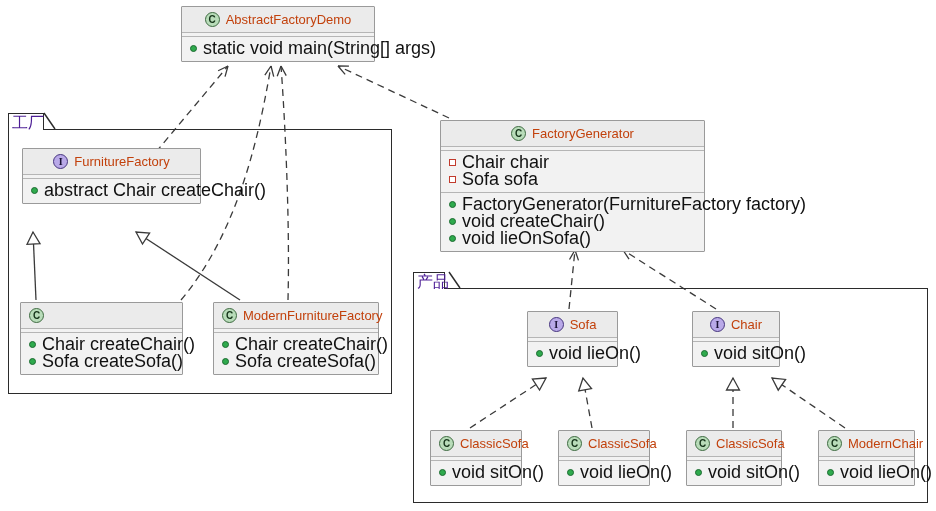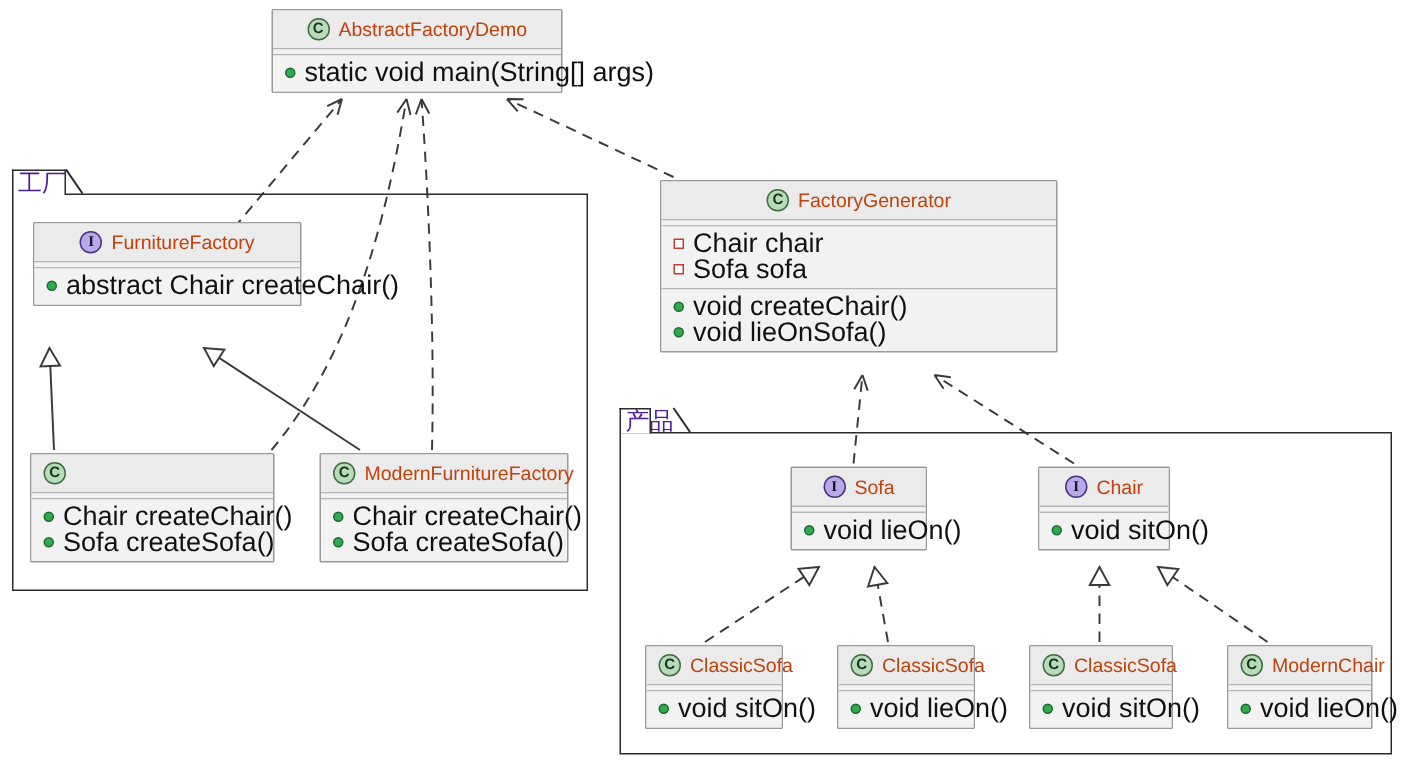--- a/index.html
+++ b/index.html
@@ -181,21 +181,21 @@
         <path d="M 0,0 L -12,-6.5 L -12,6.5 Z" transform="translate(733,378) rotate(-90)" fill="#ffffff" stroke="#3a3a3a" stroke-width="1.3"></path>
       </g>
       <g>
         <path d="M 845,428 L 772,378" stroke="#3a3a3a" stroke-width="1.3" fill="none" stroke-dasharray="7,5"></path>
         <path d="M 0,0 L -12,-6.5 L -12,6.5 Z" transform="translate(772,378) rotate(-145.59139188758203)" fill="#ffffff" stroke="#3a3a3a" stroke-width="1.3"></path>
       </g>
     </svg>
 <div class="pkg" style="left: 8px; top: 129px; width: 384px; height: 265px;"></div>
     <div class="pkg-tab" style="left: 8px; top: 113px; height: 17px; width: 36px;"><span>工厂</span></div>
     <div class="pkg" style="left: 413px; top: 288px; width: 515px; height: 215px;"></div>
-    <div class="pkg-tab" style="left: 413px; top: 272px; height: 17px; width: 21px;"><span>产品</span></div>
+    <div class="pkg-tab" style="left: 413px; top: 272px; height: 17px; width: 32px;"><span>产品</span></div>
     <div class="cls" style="left: 181px; top: 6px; width: 194px;">
       <div class="cls-head">
         <span class="icon-c">C</span>
         <span class="cls-name">AbstractFactoryDemo</span>
       </div>
       <div class="sep"></div>
       <div class="cls-body">
         <div class="member">
           <span class="dot-pub"></span>
           <span>static void main(String[] args)</span>
@@ -258,20 +258,24 @@
         <div class="member">
           <span class="sq-priv"></span>
           <span>Chair chair</span>
         </div>
         <div class="member">
           <span class="sq-priv"></span>
           <span>Sofa sofa</span>
         </div>
       </div>
       <div class="cls-body">
+        <div class="member">
+          <span class="dot-pub"></span>
+          <span>FactoryGenerator(FurnitureFactory factory)</span>
+        </div>
         <div class="member">
           <span class="dot-pub"></span>
           <span>void createChair()</span>
         </div>
         <div class="member">
           <span class="dot-pub"></span>
           <span>void lieOnSofa()</span>
         </div>
       </div>
     </div>

